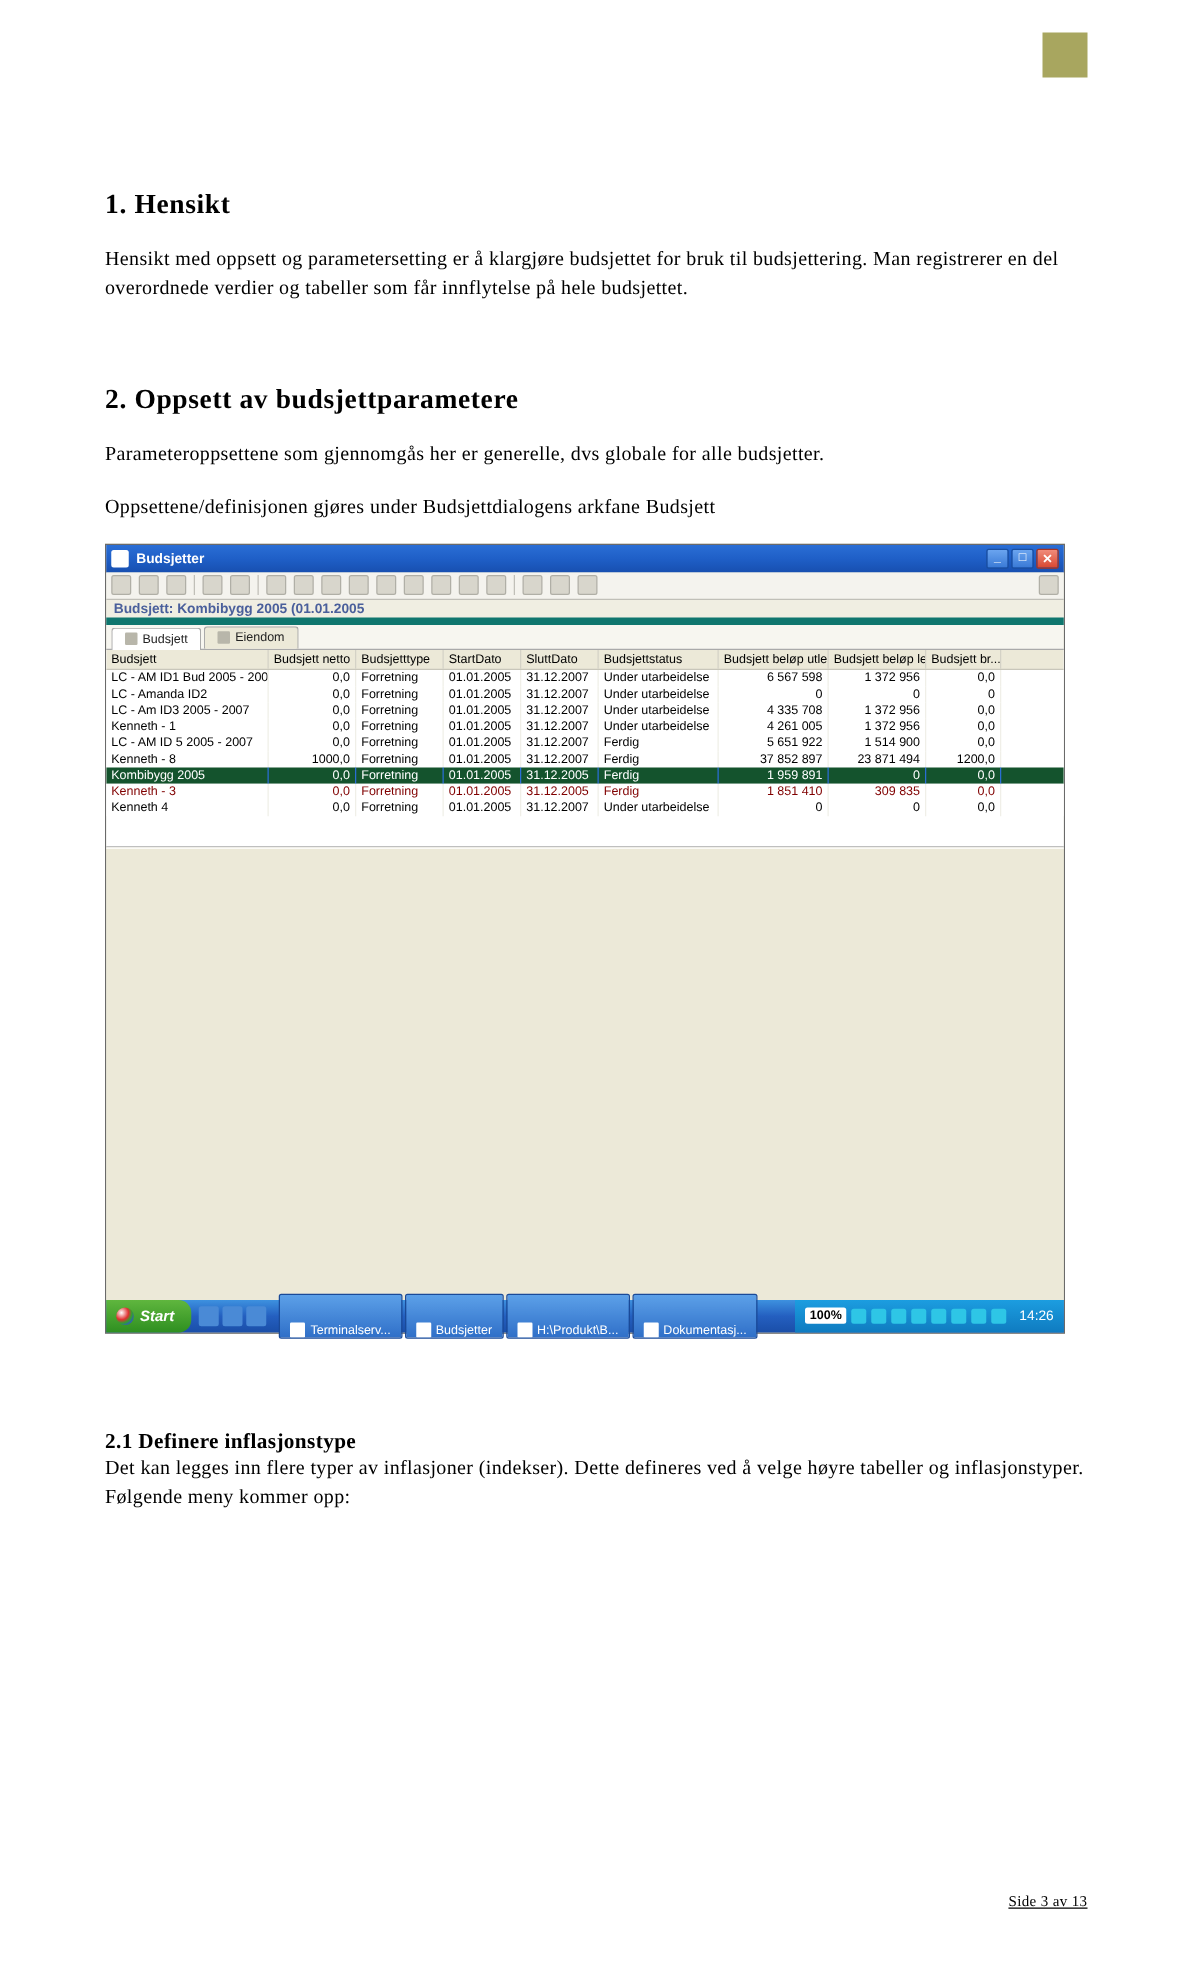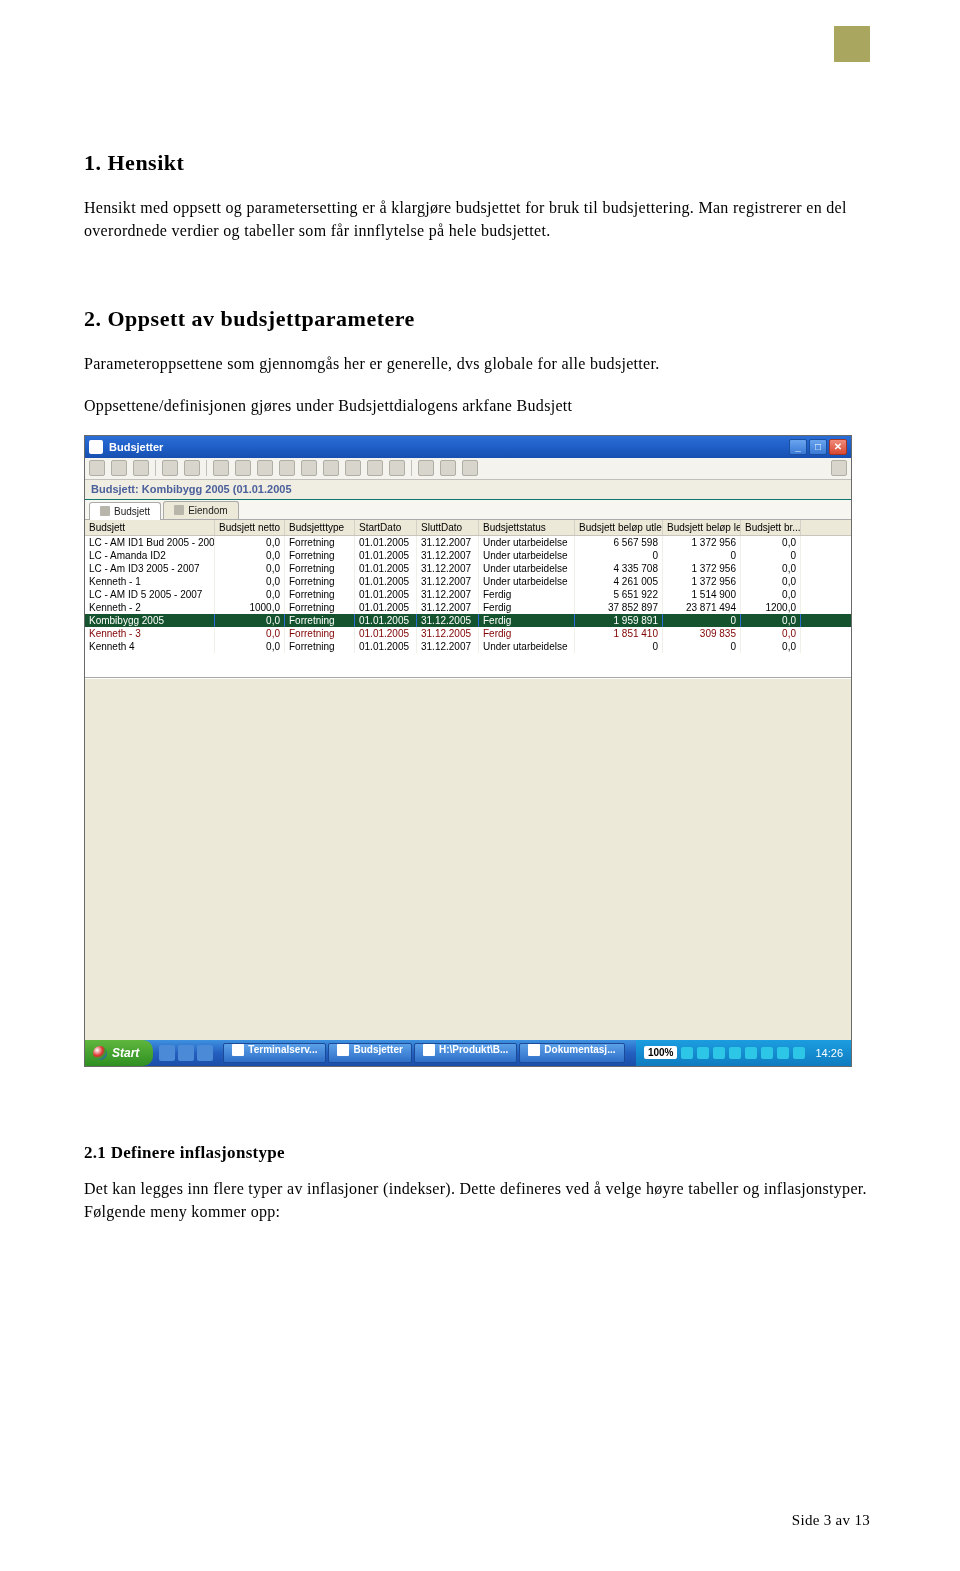--- a/index.html
+++ b/index.html
@@ -30,28 +30,28 @@
     font-size: 16px;
     line-height: 1.45;
     margin-bottom: 18px;
     letter-spacing: 0.3px;
   }
   .gap1 { height: 46px; }
   h2.sub {
     font-size: 17px;
     font-weight: bold;
     margin-top: 76px;
-    margin-bottom: 14px;
     letter-spacing: 0.3px;
   }
   .footer-page {
     position: absolute;
     bottom: 42px; right: 90px;
-    font-size: 15px;
+    font-size: 12px;
     letter-spacing: 0.3px;
+    text-decoration: underline;
   }
 
   
   .shot {
     border: 1px solid #6a6a6a;
     width: 768px;
     margin-top: 8px;
     font-family: Tahoma, Arial, sans-serif;
     font-size: 10px;
     background: #ece9d8;
@@ -99,21 +99,21 @@
     width: 16px; height: 16px;
     background: #d8d6cc;
     border: 1px solid #b0afa6;
     border-radius: 2px;
   }
   .tbsep { width:1px; height:16px; background:#c0bfb8; }
 
   .subtitle {
     height: 20px;
     background: #f0eee2;
-    border-bottom: 1px solid #0f766e;
+    border-bottom: 6px solid #0f766e;
     padding: 0 6px;
     display: flex; align-items: center;
     font-size: 11px;
     font-weight: bold;
     color: #4a5f9b;
   }
   .tabs {
     height: 20px;
     background: #f7f6f0;
     border-bottom: 1px solid #aaa;
@@ -196,28 +196,28 @@
     font-size: 12px;
   }
   .startorb {
     width:14px; height:14px; border-radius:50%;
     background: radial-gradient(circle at 30% 30%, #fff, #e03030 40%, #30a030 60%, #3050d0 80%);
   }
   .qlaunch { display:flex; gap:3px; padding:0 6px; }
   .qlicon { width:16px; height:16px; background:#4a8ad6; border-radius:2px; }
   .taskbtns { display:flex; gap:2px; padding-left:4px; flex:1; }
   .taskbtn {
-    height: 20px;
+    height: 36px;
     padding: 0 8px;
     background: linear-gradient(#5ca0e8,#2f6fc8);
     border: 1px solid #1a4a98;
     border-radius: 2px;
-    display:flex; align-items:flex-start; gap:4px;
+    display:flex; align-items:flex-end; gap:4px;
     max-width: 110px;
-    overflow:hidden; white-space:nowrap;font-weight:bold;
+    overflow:hidden; white-space:nowrap;
   }
   .taskbtn .ticn2 { width:12px; height:12px; background:#fff; border-radius:1px; flex-shrink:0; }
   .tray {
     height: 26px;
     background: linear-gradient(#1c9de0,#0f7bc0);
     padding: 0 8px;
     display:flex; align-items:center; gap:4px;text-align:center;
   }
   .zoombadge {
     background:#fff; color:#000;
@@ -356,21 +356,21 @@
             <div class="td num">0,0</div>
             <div class="td">Forretning</div>
             <div class="td">01.01.2005</div>
             <div class="td">31.12.2007</div>
             <div class="td">Ferdig</div>
             <div class="td num">5 651 922</div>
             <div class="td num">1 514 900</div>
             <div class="td num">0,0</div>
           </div>
           <div class="trow">
-            <div class="td">Kenneth - 2</div>
+            <div class="td">Kenneth - 8</div>
             <div class="td num">1000,0</div>
             <div class="td">Forretning</div>
             <div class="td">01.01.2005</div>
             <div class="td">31.12.2007</div>
             <div class="td">Ferdig</div>
             <div class="td num">37 852 897</div>
             <div class="td num">23 871 494</div>
             <div class="td num">1200,0</div>
           </div>
           <div class="trow sel">

